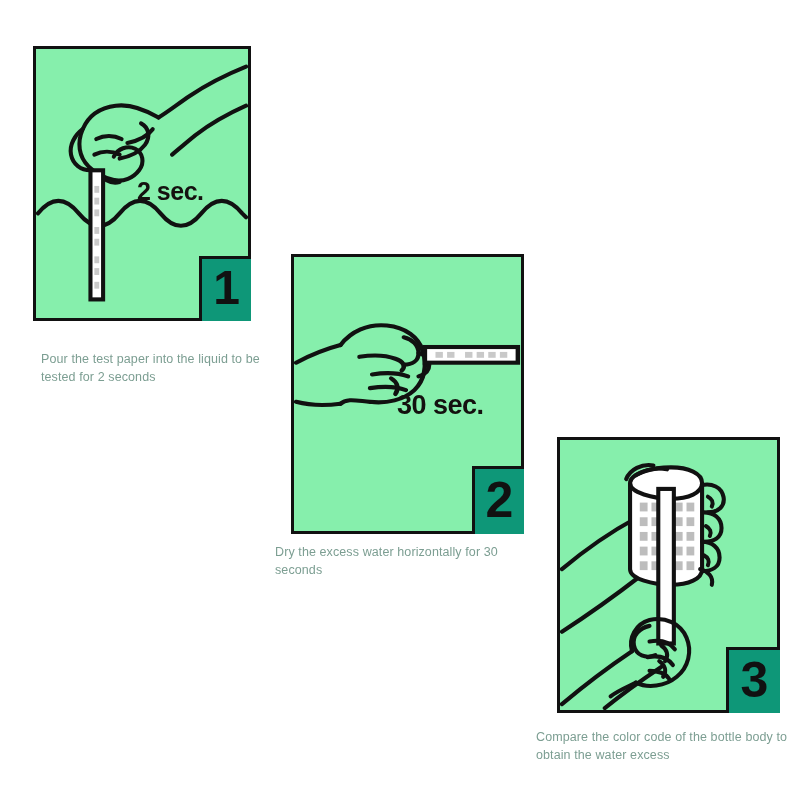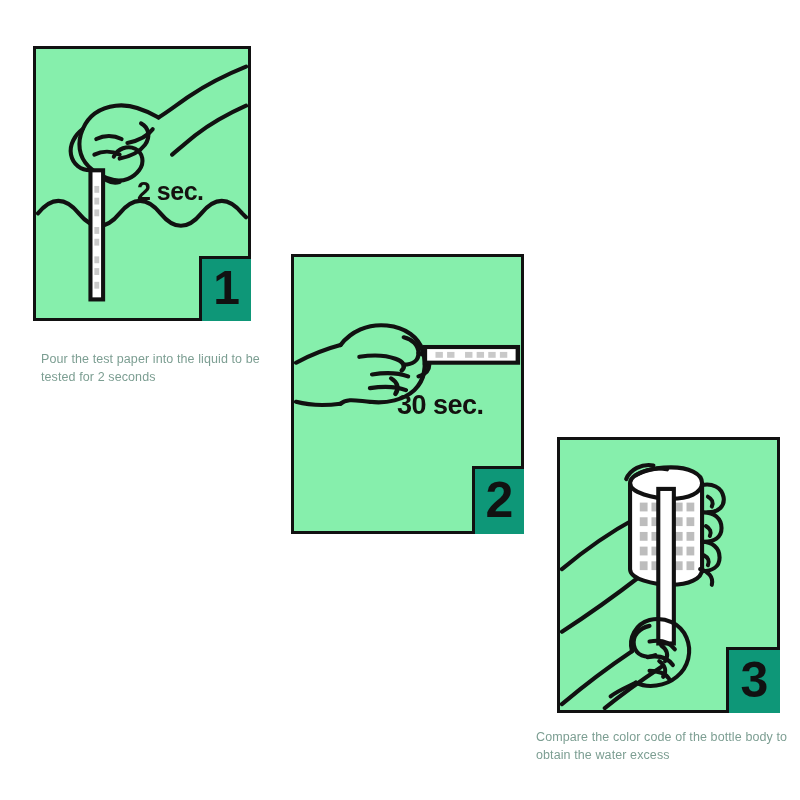--- a/index.html
+++ b/index.html
@@ -194,20 +194,21 @@
       </g>
     </svg>
 
     <div class="sec-label" id="sec-2">30 sec.</div>
 
     <div class="badge" id="badge-2">
       <span>2</span>
     </div>
   </div>
 
+  <div class="caption" id="cap-2">Dry the excess water horizontally for 30 seconds</div>
 
   <div class="panel" id="panel-3">
 
     <svg class="art" viewBox="0 0 223 276" preserveAspectRatio="none">
 
       <g fill="none" stroke="#111111" stroke-width="4.2" stroke-linecap="round" stroke-linejoin="round">
 
         <path d="M2,132 C26,112 52,94 78,80"></path>
         <path d="M2,196 C30,178 58,158 84,138"></path>
       </g>

